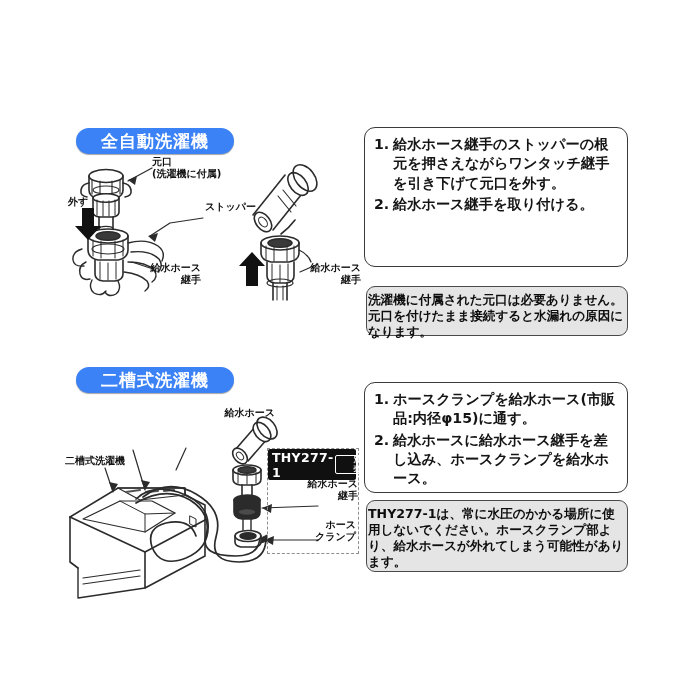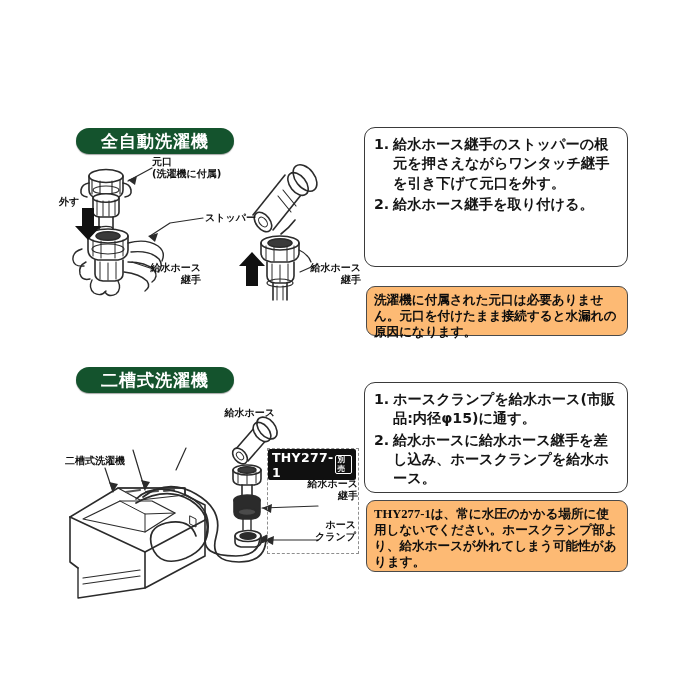--- a/index.html
+++ b/index.html
@@ -18,21 +18,21 @@
   .page {
     position: absolute;
     left: 0; top: 0;
     width: 700px;
     height: 700px;
   }
 
   
   .pill {
     position: absolute;
-    background: #14532d;
+    background: #3b82f6;
     border-radius: 14px;
     color: #ffffff;
     font-size: 17px;
     font-weight: bold;
     letter-spacing: 1px;
     display: flex;
     align-items: center;
     justify-content: center;
     height: 26px;
     box-shadow: 0 1px 1px rgba(0,0,0,0.35);
@@ -59,30 +59,29 @@
     flex: 0 0 auto;
     width: 19px;
   }
   .instr-text {
     flex: 1 1 auto;
   }
 
   
   .notebox {
     position: absolute;
-    background: #fdba74;
+    background: #e5e5e5;
     border: 1.4px solid #4a4a4a;
     border-radius: 9px;
     box-sizing: border-box;
-    padding: 5px 7px;
+    padding: 5px 1px;
     font-size: 12.6px;
     line-height: 1.28;
     font-weight: bold;
     color: #0d0d0d;
-    font-family: Liberation Serif, serif;
   }
 
   
   .dashed-region {
     position: absolute;
     border: 1.6px dashed #8e8e8e;
     box-sizing: border-box;
   }
 
   
@@ -96,21 +95,21 @@
     display: flex;
     align-items: center;
     padding: 2px 4px;
     box-sizing: border-box;
     border-radius: 2px;
   }
   .badge .sub {
     font-size: 7.5px;
     border: 1px solid #ffffff;
     border-radius: 2px;
-    padding: 0 1px;
+    padding: 0 17px;
     margin-left: 2px;
     line-height: 1.15;
   }
 
   
   .lbl {
     position: absolute;
     font-size: 10px;
     font-weight: bold;
     line-height: 1.22;
@@ -288,25 +287,25 @@
 
   <div class="pill" style="left:76px; top:128px; width:158px;">
     <span>全自動洗濯機</span>
   </div>
 
   <div class="lbl" style="left:152px; top:156px;">
     <div>元口</div>
     <div class="sm">(洗濯機に付属)</div>
   </div>
 
-  <div class="lbl" style="left:59px; top:196px;">
+  <div class="lbl" style="left:68px; top:196px;">
     <span>外す</span>
   </div>
 
-  <div class="lbl" style="left:205px; top:212px;">
+  <div class="lbl" style="left:205px; top:201px;">
     <span>ストッパー</span>
   </div>
 
   <div class="lbl ctr" style="left:115px; top:262px; width:86px;">
     <div>給水ホース</div>
     <div>継手</div>
   </div>
 
   <div class="lbl ctr" style="left:275px; top:262px; width:86px;">
     <div>給水ホース</div>

